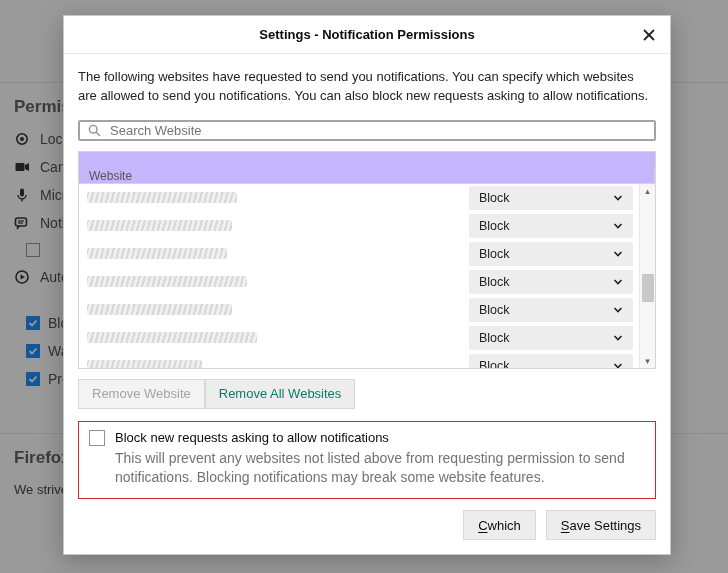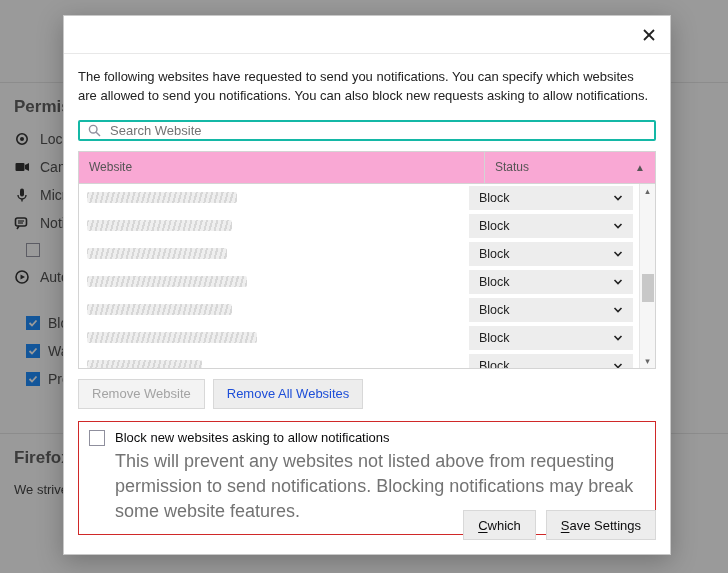--- a/index.html
+++ b/index.html
@@ -63,43 +63,43 @@
     position:absolute; right:10px; top:8px;
     width:22px; height:22px;
     display:flex; align-items:center; justify-content:center;
     cursor:pointer;
     font-size:16px;
   }
   .dlg-body { padding: 14px 14px 0 14px; flex:1; display:flex; flex-direction:column; min-height:0; }
   .dlg-desc { font-size:13px; color:#222; line-height:1.45; margin-bottom:14px; }
   .search-wrap {
     position:relative;
-    border:2px solid #14b8a6;
+    border:2px solid #a3a3a3;
     border-radius:2px;
     height:32px;
     display:flex; align-items:center;
     padding:0 8px;
     margin-bottom:10px;
   }
   .search-wrap .sic { width:14px; height:14px; margin-right:6px; color:#8f8f9d; display:flex; align-items:center;}
   .search-wrap input {
     border:none; outline:none; flex:1; font-size:13px; color:#333;
     background:transparent;
   }
   .search-wrap input::placeholder { color:#737373; }
 
   .table-wrap {
     border:1px solid #d4d4d4;
     display:flex; flex-direction:column;
     height: 218px;
   }
   .thead {
-    display:flex; height:32px; background:#f9a8d4;
+    display:flex; height:32px; background:#c4b5fd;
     border-bottom:1px solid #d4d4d4;
-    font-size:12px; color:#555;
+    font-size:12px; color:#555;align-items:flex-end;
   }
   .th-web { flex:1; display:flex; align-items:center; padding-left:10px; border-right:1px solid #d4d4d4;}
   .th-status { width:170px; display:flex; align-items:center; padding:0 10px; justify-content:space-between;}
   .th-status .up { font-size:10px; color:#555; }
   .tbody {
     flex:1; display:flex; overflow:hidden;
   }
   .rows { flex:1; overflow:hidden; }
   .trow {
     display:flex; height:28px; align-items:center;
@@ -127,42 +127,42 @@
   .vscroll .arrow {
     width:100%; height:14px; display:flex; align-items:center; justify-content:center;
     color:#666; font-size:9px;
   }
   .vscroll .thumb {
     position:absolute; left:2px; width:12px; background:#c8c8c8;
     top:90px; height:28px; border-radius:0;
   }
 
   .row-btns {
-    display:flex; gap:8px; padding:10px 0 12px 0;
+    display:flex; padding:10px 0 12px 0;
   }
   .btn {
     height:30px; padding:0 13px;
     background:#ededed; border:1px solid #d8d8d8;
-    font-size:13px; color:#1d4ed8;
+    font-size:13px; color:#0f766e;
     display:flex; align-items:center;
     cursor:pointer;
   }
   .btn.disabled { color:#a3a3a3; background:#f3f3f3; cursor:default; }
 
   .highlight-box {
     border:1px solid #d02828;
     padding:8px 10px 10px 10px;
     margin: 0 0 12px 0;
   }
   .hl-row1 { display:flex; align-items:center; gap:10px; font-size:13px; }
   .hl-cb {
     width:16px; height:16px; border:1px solid #8f8f9d; background:#fff;
   }
   .hl-desc {
-    font-size:18px; color:#737373; padding-left:26px; line-height:1.4; margin-top:3px;
+    font-size:14px; color:#737373; padding-left:26px; line-height:1.4; margin-top:3px;
   }
 
   .dlg-footer {
     padding: 0 14px 14px 14px;
     display:flex; justify-content:flex-end; gap:10px;
   }
   .fbtn {
     height:30px; padding:0 14px;
     background:#ededed; border:1px solid #d8d8d8;
     font-size:13px;
@@ -266,20 +266,21 @@
 
   <div class="hr" style="margin-top:40px"></div>
   <div class="bg-section-title">Firefox</div>
   <div class="bg-row" style="padding-left:14px; color:#333; font-size:13px;">We strive</div>
 </div>
 
 <div class="overlay"></div>
 
 <div class="dialog">
   <div class="dlg-header">
+    <span class="dlg-title">Settings - Notification Permissions</span>
     <div class="dlg-close">
       <span>
         <svg width="12" height="12" viewBox="0 0 12 12">
             <line x1="1" y1="1" x2="11" y2="11" stroke="#222" stroke-width="1.8"></line>
             <line x1="11" y1="1" x2="1" y2="11" stroke="#222" stroke-width="1.8"></line>
           </svg>
       </span>
     </div>
   </div>
 
@@ -292,24 +293,20 @@
             <circle cx="5.2" cy="5.2" r="3.8" fill="none" stroke="#8f8f9d" stroke-width="1.4"></circle>
             <line x1="8.2" y1="8.2" x2="12" y2="12" stroke="#8f8f9d" stroke-width="1.4"></line>
           </svg>
       </span>
       <input type="text" placeholder="Search Website" style="">
     </div>
 
     <div class="table-wrap">
       <div class="thead">
         <div class="th-web">Website</div>
-        <div class="th-status">
-          <span>Status</span>
-          <span class="up">▲</span>
-        </div>
       </div>
       <div class="tbody">
         <div class="rows" id="rows-container">
             <div class="trow">
               <div class="td-web">
                 <div class="blurred" style="width: 150px;"></div>
               </div>
               <div class="td-status">
                 <div class="status-dd">
                   <span>Block</span>
@@ -421,21 +418,21 @@
     </div>
 
     <div class="row-btns">
       <div class="btn disabled">Remove Website</div>
       <div class="btn">Remove All Websites</div>
     </div>
 
     <div class="highlight-box">
       <div class="hl-row1">
         <div class="hl-cb"></div>
-        <div>Block new websites asking to allow notifications</div>
+        <div>Block new requests asking to allow notifications</div>
       </div>
       <div class="hl-desc">This will prevent any websites not listed above from requesting permission to send notifications. Blocking notifications may break some website features.</div>
     </div>
   </div>
 
   <div class="dlg-footer">
     <div class="fbtn">
       <span class="u">C</span>
         <span>which</span>
     </div>

